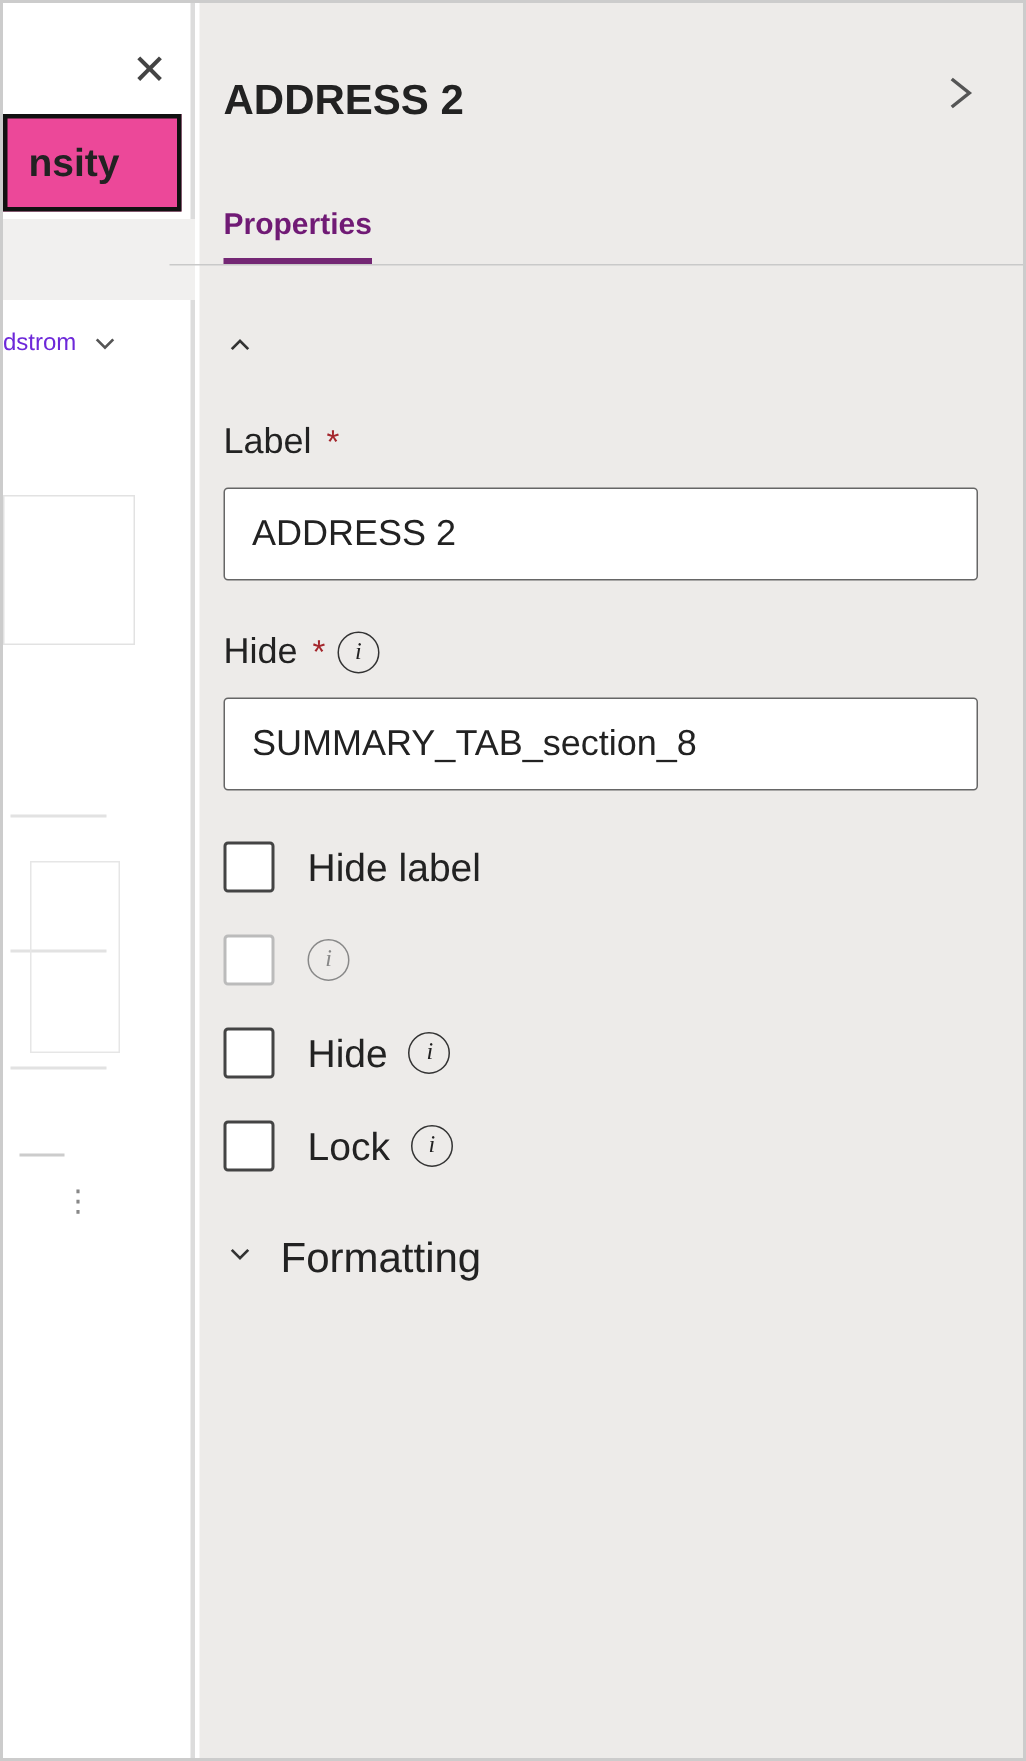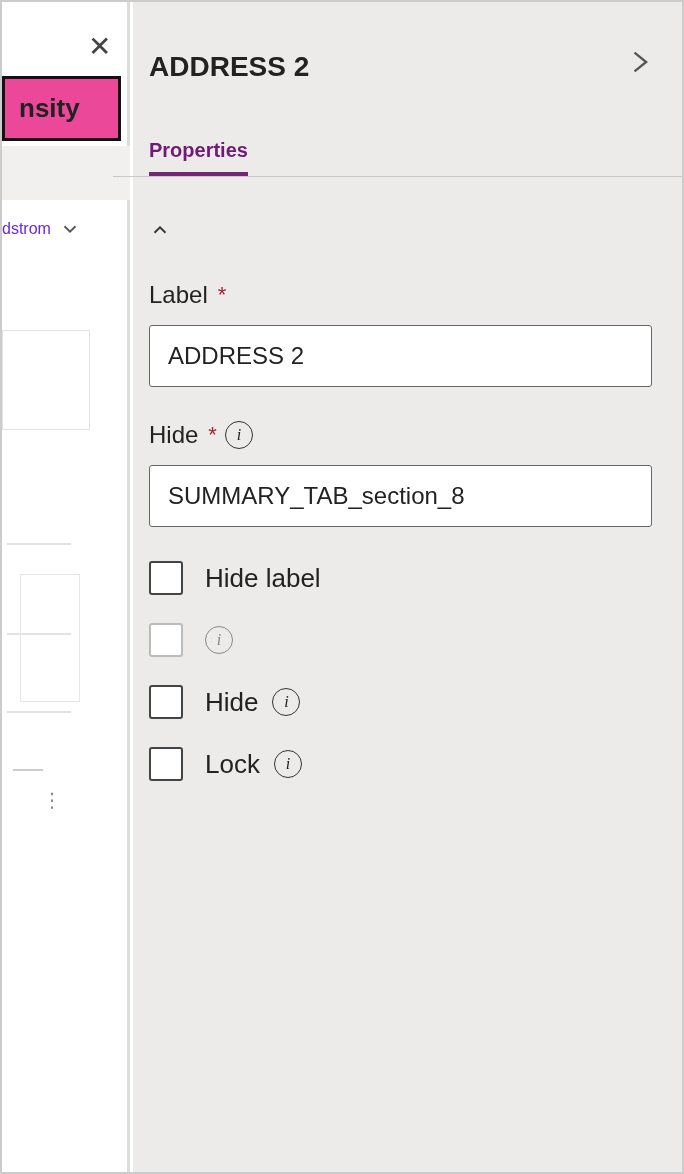--- a/index.html
+++ b/index.html
@@ -212,13 +212,21 @@
   </div>
 
   <div class="check-row">
     <div class="chk"></div>
     <div class="check-label">
       <span>Lock</span>
       <span class="info-circle">i</span>
     </div>
   </div>
 
+  <div class="formatting-row section-hdr">
+    <span class="caret">
+      <svg width="22" height="22" viewBox="0 0 24 24">
+          <path d="M6 9l6 6 6-6" fill="none" stroke="#333" stroke-width="2"></path>
+        </svg>
+    </span>
+    <span class="section-title">Formatting</span>
+  </div>
 </div>
 
 </body></html>

